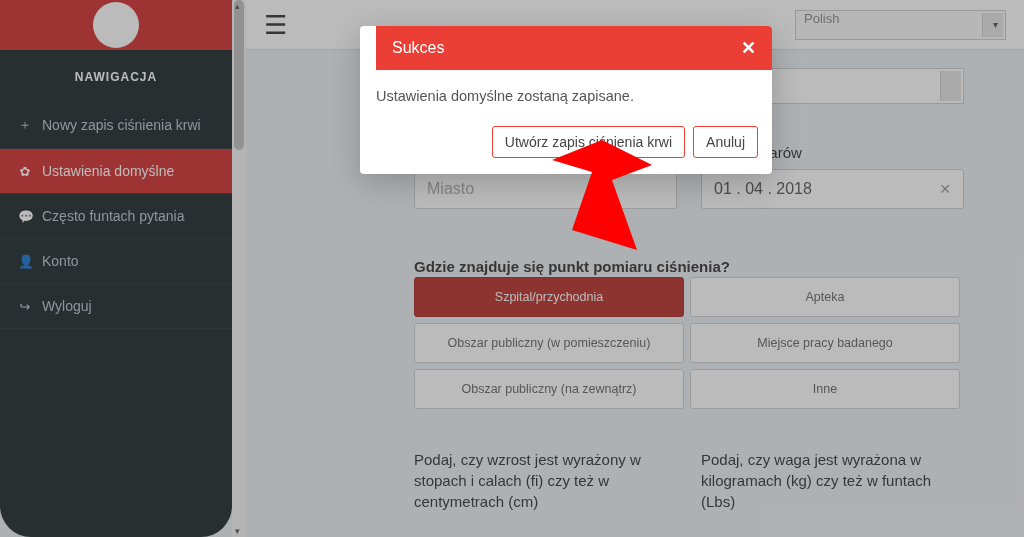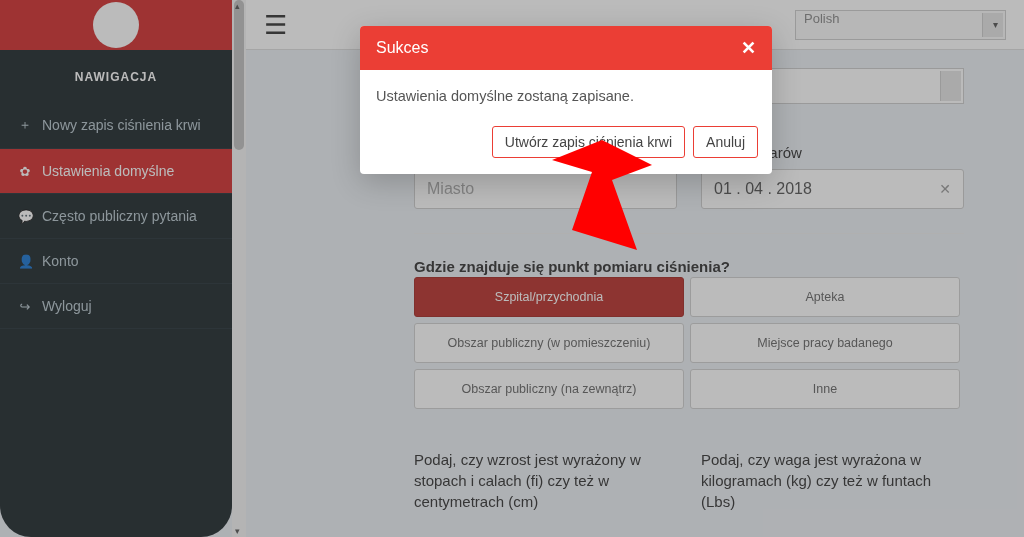--- a/index.html
+++ b/index.html
@@ -140,21 +140,21 @@
       z-index:50;
     }
     .modal{
       position:absolute; left:360px; top:26px; width:412px;
       background:#fff; border-radius:4px; overflow:hidden;
       box-shadow:0 8px 30px rgba(0,0,0,.2);
       z-index:60;
     }
     .modal-head{
       background:#eb3e35; color:#fff; font-size:16px; padding:11px 16px;
-      display:flex; justify-content:space-between; align-items:center;
+      display:flex; justify-content:space-between; align-items:center;margin-left:16px;
     }
     .modal-head .x{ font-size:18px; cursor:pointer; font-weight:bold;}
     .modal-body{ padding:18px 16px 12px; font-size:14.5px; color:#555;}
     .modal-foot{ padding:10px 14px 16px; display:flex; justify-content:flex-end; gap:8px;}
     .btn{
       border:1px solid #eb3e35; border-radius:3px; background:#fff;
       padding:7px 12px; font-size:14px; color:#444; cursor:pointer;
     }
     
     
@@ -176,21 +176,21 @@
   <div class="nav-item">
     <span class="icon">＋</span>
     <span>Nowy zapis ciśnienia krwi</span>
   </div>
   <div class="nav-item active">
     <span class="icon">✿</span>
     <span>Ustawienia domyślne</span>
   </div>
   <div class="nav-item">
     <span class="icon">💬</span>
-    <span>Często publiczny pytania</span>
+    <span>Często funtach pytania</span>
   </div>
   <div class="nav-item">
     <span class="icon">👤</span>
     <span>Konto</span>
   </div>
   <div class="nav-item">
     <span class="icon">↪</span>
     <span>Wyloguj</span>
   </div>
 </div>

